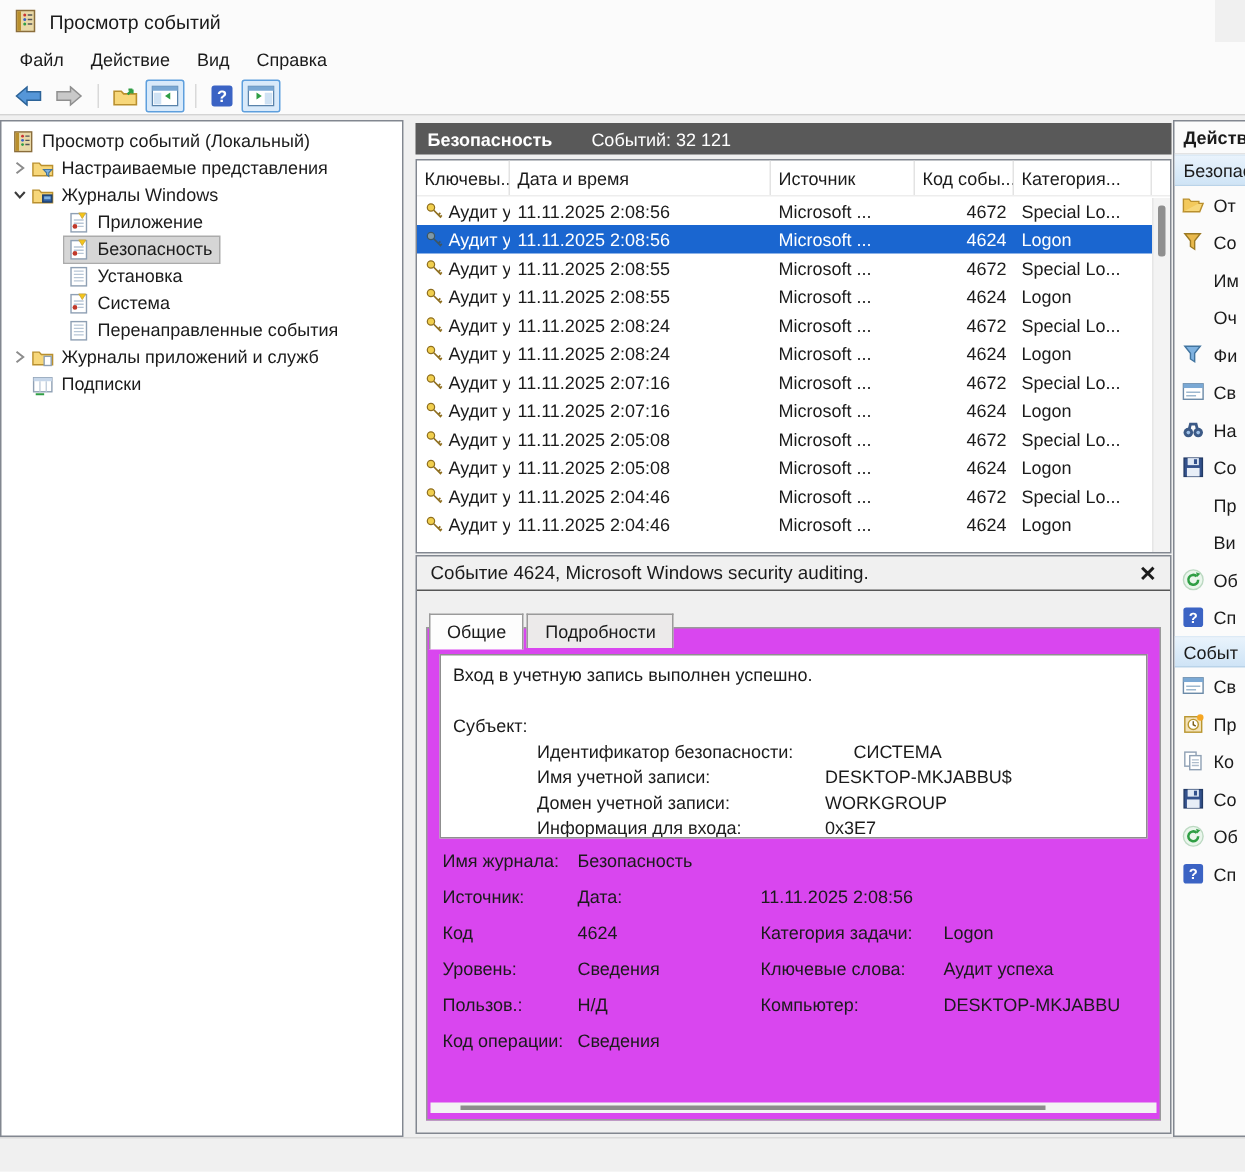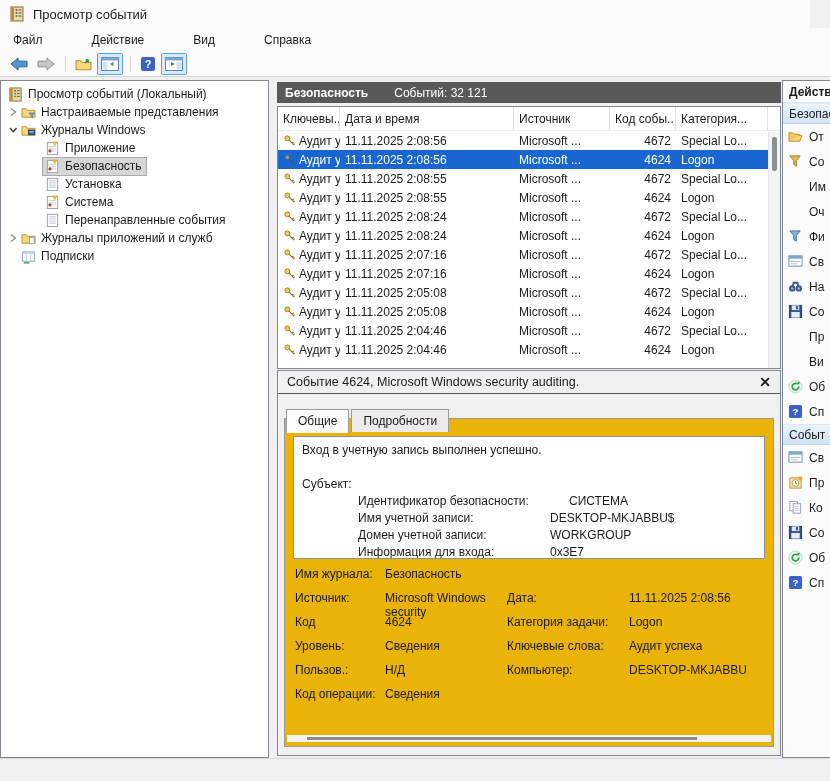--- a/index.html
+++ b/index.html
@@ -7,21 +7,21 @@
   .app {
     position: relative; width: 830px; height: 781px;
     background: #f0f0f0; overflow: hidden;
     font-family: "Liberation Sans", sans-serif; font-size: 12px; color: #1b1b1b;
   }
   
   .titlebar { position: absolute; left:0; top:0; width:810px; height:28px;
     background:#fbfbfb; display:flex; align-items:center; gap:8px; padding-left:9px; }
   .titlebar .wtitle { font-size:13px; }
   .menubar { position:absolute; left:0; top:28px; width:830px; height:24px;
-    background:#fbfbfb; display:flex; align-items:center; padding-left:4px;gap:31px; }
+    background:#fbfbfb; display:flex; align-items:center; padding-left:4px; }
   .menubar .mitem { padding:4px 9px; cursor:default; }
   .toolbar { position:absolute; left:0; top:52px; width:830px; height:25px;
     background:#fbfbfb; border-bottom:1px solid #d4d4d4;
     display:flex; align-items:center; gap:3px; padding-left:7px; }
   .tb-btn { display:flex; align-items:center; justify-content:center; height:22px; padding:0 2px; }
   .tb-toggle { width:26px; height:22px; border:1px solid #5e9fdd; background:#d9eafa;
     border-radius:2px; display:flex; align-items:center; justify-content:center; }
   .tb-sep { width:1px; height:16px; background:#d9d9d9; margin:0 4px; }
   
   .tree-panel { position:absolute; left:0; top:80px; width:269px; height:678px;
@@ -50,21 +50,21 @@
   
   .details { position:absolute; left:277px; top:370px; width:504px; height:386px;
     background:#f0f0f0; border:1px solid #828790; }
   .d-title { position:absolute; left:0; right:0; top:0; height:23px; display:flex; align-items:center;
     padding:0 9px; border-bottom:1px solid #565656; font-size:12.5px;text-align:right; }
   .d-close { margin-left:auto; font-size:14px; font-weight:bold; line-height:14px; cursor:default; }
   .tabs { position:absolute; left:8px; top:26px; display:flex; z-index:2;margin-top:12px; }
   .tab { padding:4px 11px 3px; border:1px solid #9a9a9a; border-bottom:none; background:#eceaea; margin-right:2px; }
   .tab.active { background:#fdfdfd; padding-bottom:5px; margin-bottom:-1px; }
   .tab-frame { position:absolute; left:6px; right:6px; top:47px; bottom:8px;
-    border:1px solid #9a9a9a; background:#eab308;text-decoration:underline; }
+    border:1px solid #9a9a9a; background:#d946ef;text-decoration:underline; }
   .event-text { position:absolute; left:8px; top:17px; width:472px; height:123px;
     background:#fff; border:1px solid #8f8f8f; padding:5px 8px; line-height:17px; overflow:hidden; }
   .subject-row { display:flex; }
   .subject-row .sl { margin-left:56px; width:192px; flex:none; }
   .subject-row.v-indent .sv { padding-left:19px; }
   .fgrid { position:absolute; left:10px; top:148px; right:8px; }
   .frow { height:24px; display:flex; align-items:flex-start; }
   .fl-label { width:90px; flex:none; } .fl-value { width:122px; flex:none; }
   .fr-label { width:122px; flex:none; } .fr-value { flex:1; }
   .hscroll { position:absolute; left:2px; right:2px; bottom:4px; height:7px; background:#f3f3f3; }
@@ -496,21 +496,20 @@
             <span class="sv">0x3E7</span>
         </div>
       </div>
       <div class="fgrid">
         <div class="frow">
           <span class="fl-label">Имя журнала:</span>
           <span class="fl-value">Безопасность</span>
         </div>
         <div class="frow">
           <span class="fl-label">Источник:</span>
-          <span class="fl-value">Microsoft Windows security</span>
           <span class="fr-label">Дата:</span>
           <span class="fr-value">11.11.2025 2:08:56</span>
         </div>
         <div class="frow">
           <span class="fl-label">Код</span>
           <span class="fl-value">4624</span>
           <span class="fr-label">Категория задачи:</span>
           <span class="fr-value">Logon</span>
         </div>
         <div class="frow">

